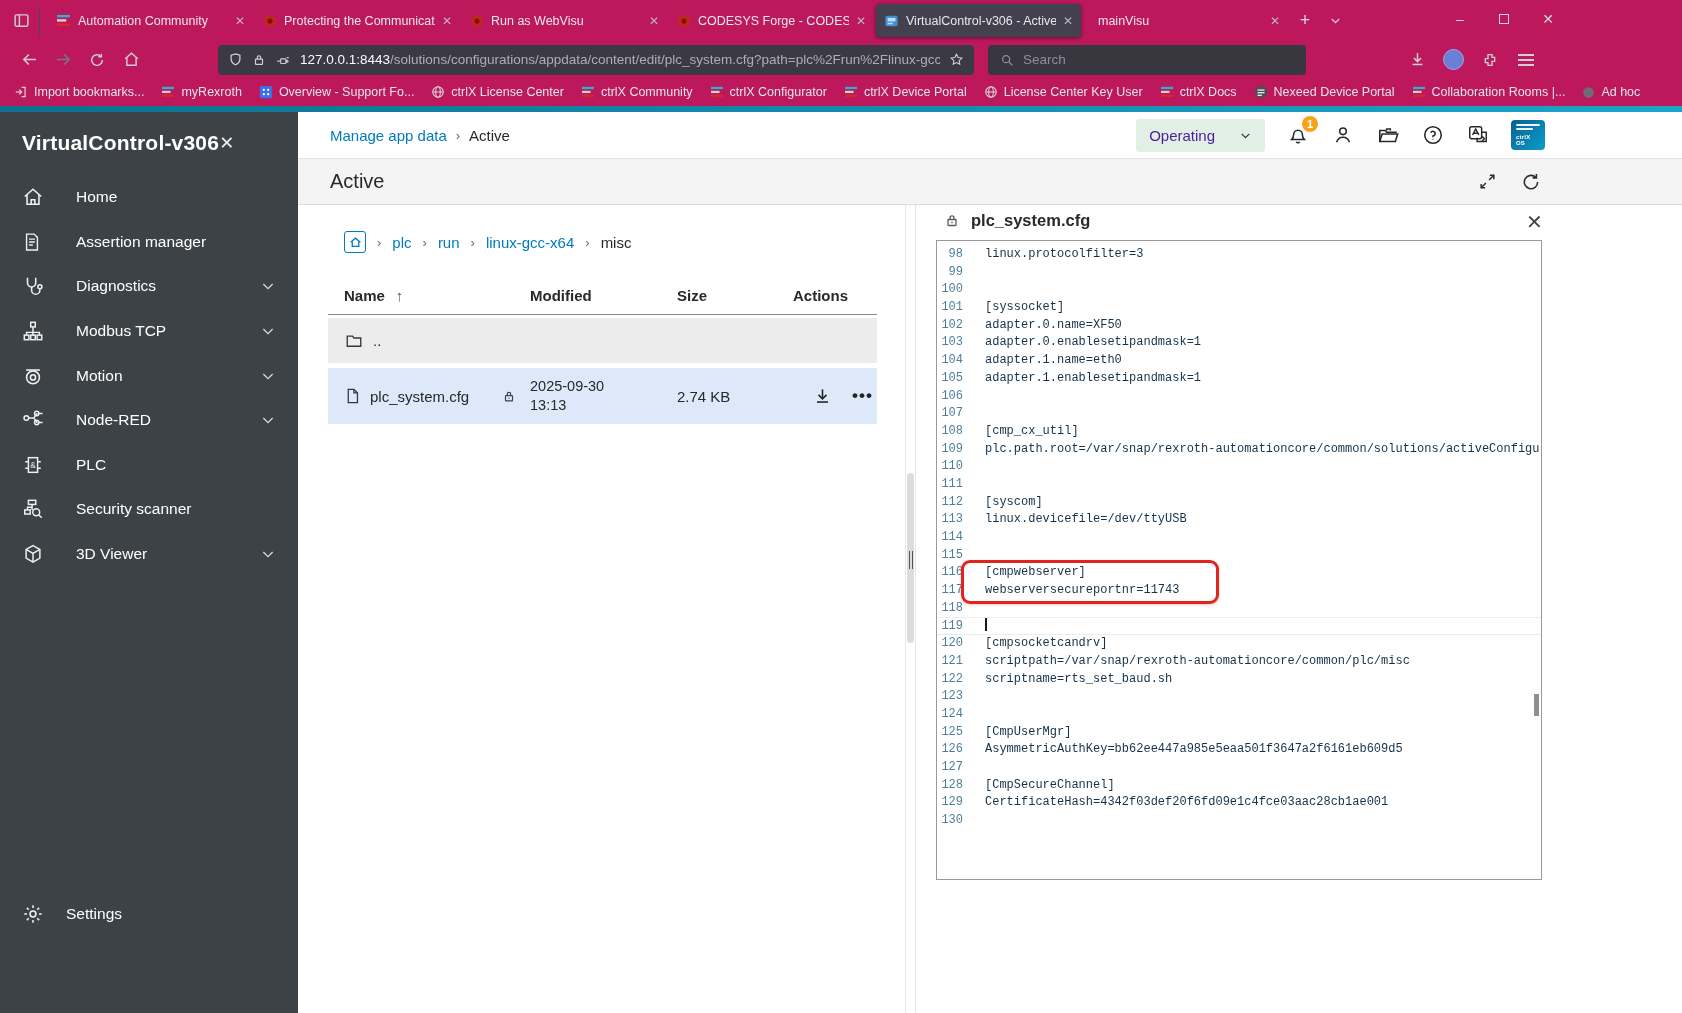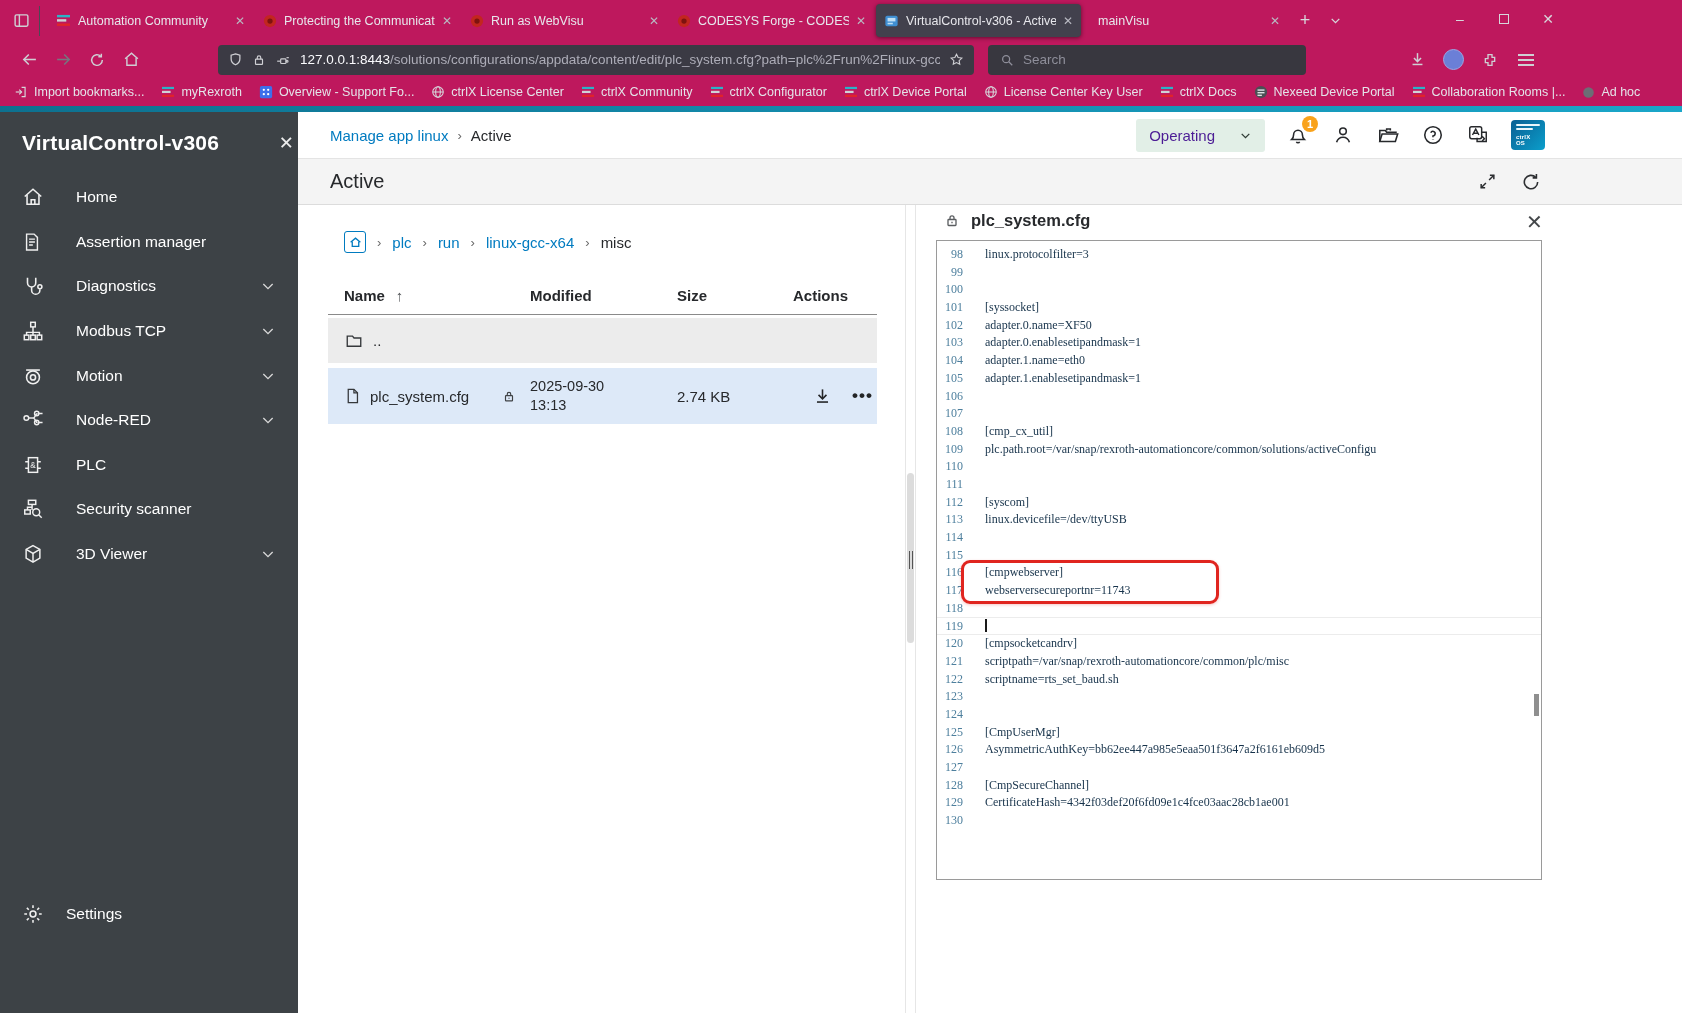--- a/index.html
+++ b/index.html
@@ -35,21 +35,21 @@
   .hamb:after{content:"";position:absolute;left:0;right:0;top:3px;height:2px;background:#cfcfd4}
 
   .bmbar{height:28px;display:flex;align-items:center;gap:17px;padding-left:14px;color:#e4e4e9;font-size:12.5px;white-space:nowrap}
   .bm{display:flex;align-items:center;gap:6px}
 
   
   #app{position:absolute;top:106px;left:0;right:0;bottom:0;background:#fff}
   .accent{height:6px;background:linear-gradient(90deg,#0d7190,#1aa6c9)}
 
   .sidebar{position:absolute;top:6px;left:0;width:298px;bottom:0;background:#3d4246;color:#fff}
-  .sb-head{display:flex;align-items:center;justify-content:space-between;padding:19px 4px 10px 22px;font-size:21px;font-weight:bold;letter-spacing:.2px}
+  .sb-head{display:flex;align-items:center;padding:19px 12px 10px 22px;font-size:21px;font-weight:bold;letter-spacing:.2px}
   .sb-close{font-size:18px;color:#ececec;font-weight:normal}
   #sb-items{margin-top:10px}
   .sb-item{height:44.6px;display:flex;align-items:center;padding:0 22px;gap:32px;font-size:15.5px}
   .sb-ico{width:22px;height:22px;color:#f0f0f0;flex:none}
   .sb-chev{margin-left:auto;color:#d8d8d8}
   .sb-settings{position:absolute;bottom:77px;left:0;right:0;height:44px;display:flex;align-items:center;gap:22px;padding-left:22px;font-size:15.5px}
 
   .main{position:absolute;top:6px;left:298px;right:0;bottom:0;background:#fff}
   .page-header{height:47px;border-bottom:1px solid #e4e4e4;display:flex;align-items:center;padding-left:32px;position:relative}
   .breadcrumb{font-size:15px;display:flex;align-items:center}
@@ -92,21 +92,21 @@
 
   .splitter{position:absolute;left:607px;top:0;width:11px;bottom:0;background:#fff;border-left:1px solid #e6e6e6;border-right:1px solid #e6e6e6}
   .sp-thumb{position:absolute;top:268px;left:1px;width:7px;height:170px;background:#dcdcdc;border-radius:4px}
   .sp-grip{position:absolute;top:346px;left:2.5px;width:4px;height:18px;border-left:1.5px solid #555;border-right:1.5px solid #555}
 
   .viewer{position:absolute;left:632px;top:0;right:0;bottom:0;background:#fff}
   .v-head{position:absolute;top:6px;left:14px;display:flex;align-items:center;gap:11px;font-size:16.5px;font-weight:bold;color:#27292c}
   .v-lock{color:#5a5d60}
   .v-close{position:absolute;left:596px;top:5px;font-size:20px;color:#44474a;font-weight:normal}
 
-  .editor{position:absolute;left:6px;top:35px;width:606px;height:640px;border:1px solid #9a9a9a;font-family:Liberation Serif, serif;font-size:12px;overflow:hidden}
+  .editor{position:absolute;left:6px;top:35px;width:606px;height:640px;border:1px solid #9a9a9a;font-family:Liberation Mono, monospace;font-size:12px;overflow:hidden}
   #lines{padding-top:5px}
   .line{display:flex;height:17.7px;line-height:17.7px;white-space:pre}
   .line.active-line{border-top:1px solid #ececec;border-bottom:1px solid #ececec}
   .ln{width:26px;text-align:right;color:#4d7f9d;flex:none;user-select:none}
   .lt{margin-left:22px;color:#16324a}
   .caret{display:inline-block;width:1.5px;height:13px;background:#1a1a1a;vertical-align:-2px}
   .red-box{position:absolute;left:24px;width:258px;border:3px solid #e0251f;border-radius:9px;pointer-events:none;box-shadow:0 1px 3px rgba(224,37,31,.25)}
   .scroll-thumb{position:absolute;right:2px;top:453px;width:5px;height:22px;background:#8f8f8f}
 </style>
 </head>
@@ -532,21 +532,21 @@
             <path d="M12 2.5v3M12 18.5v3M2.5 12h3M18.5 12h3M5.3 5.3l2.1 2.1M16.6 16.6l2.1 2.1M18.7 5.3l-2.1 2.1M7.4 16.6l-2.1 2.1"></path>
           </svg>
       </span>
       <span>Settings</span>
     </div>
   </aside>
 
   <div class="main">
     <div class="page-header">
       <div class="breadcrumb">
-        <span class="bc-link">Manage app linux</span>
+        <span class="bc-link">Manage app data</span>
         <span class="bc-sep">›</span>
         <span class="bc-cur">Active</span>
       </div>
       <div class="ph-right">
         <div class="operating">
           <span>Operating</span>
           <svg width="13" height="13" viewBox="0 0 24 24" fill="none" stroke="#2f3b35" stroke-width="2.4">
               <polyline points="5,9 12,16 19,9"></polyline>
             </svg>
         </div>

